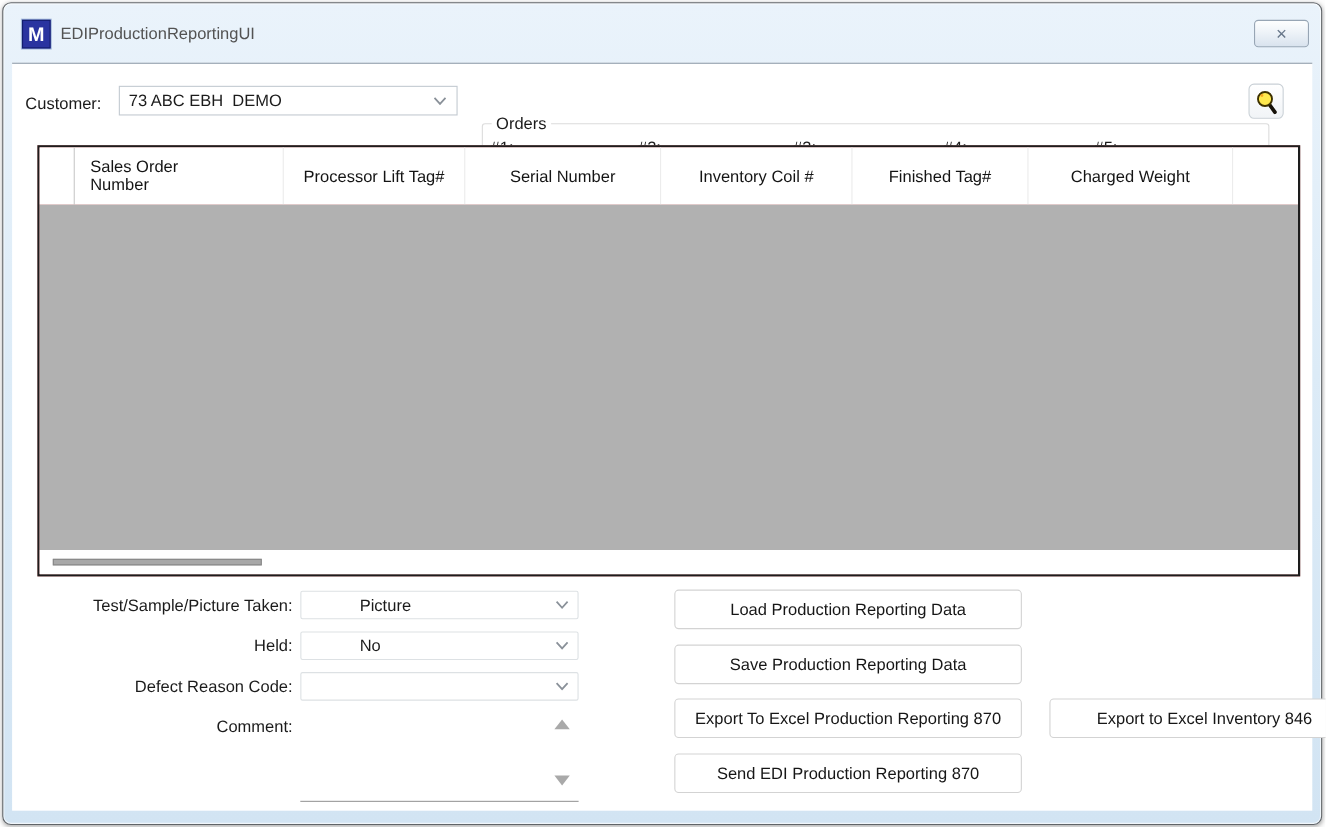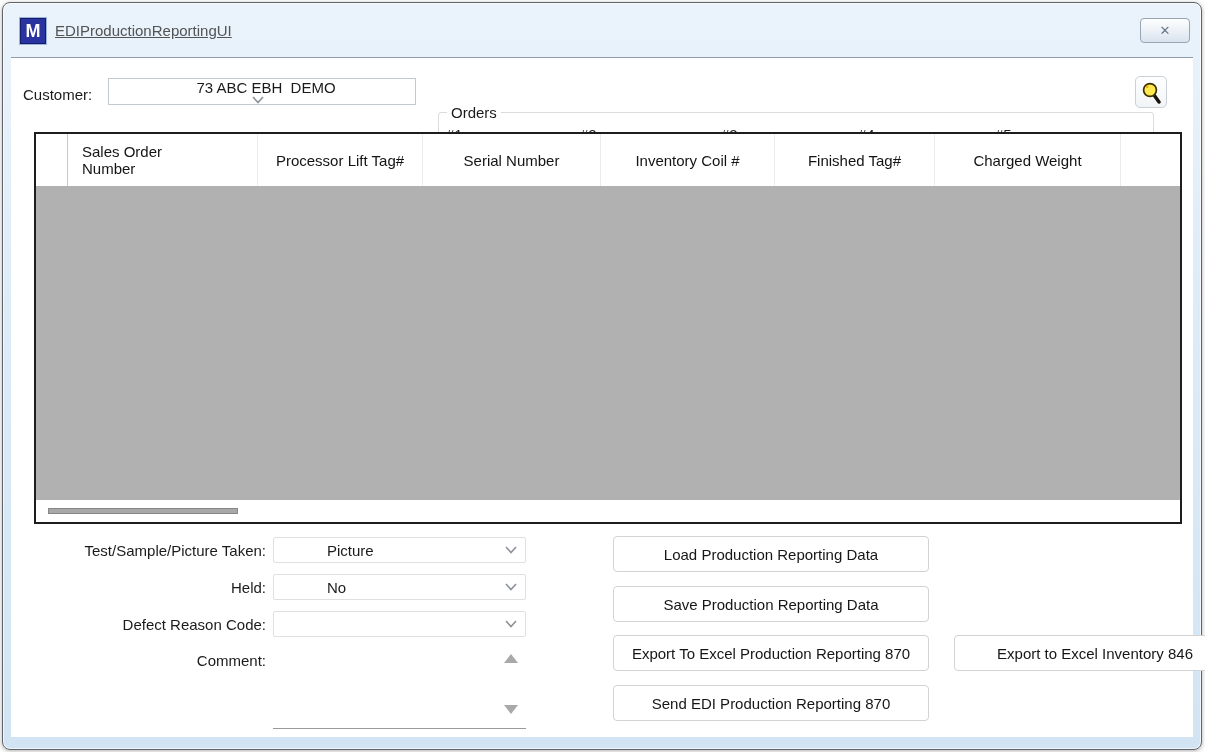--- a/index.html
+++ b/index.html
@@ -10,33 +10,33 @@
   
   .window { position:absolute; left:2px; top:2px; right:3px; bottom:2px;
     border:1px solid #606468; border-radius:8px;
     background:linear-gradient(180deg,#eaf3fb 0%, #dcebf7 45%, #d2e4f3 100%);
     box-shadow:0 1px 4px rgba(0,0,0,.30), inset 0 0 0 1px rgba(255,255,255,.65); }
 
   .titlebar { position:absolute; left:0; top:0; right:0; height:54px; border-radius:8px 8px 0 0; }
   .app-icon { position:absolute; left:17px; top:15px; width:26px; height:26px;
     background:#2a34a0; border:1px solid #141d6e; box-shadow:0 0 0 1px #9db4d8;
     color:#ffffff; font-weight:bold; font-size:18px; display:flex; align-items:center; justify-content:center; }
-  .title-text { position:absolute; left:52px; top:19px; font-size:15px; color:#535353;text-decoration:underline; }
+  .title-text { position:absolute; left:52px; top:19px; font-size:15px; color:#535353; }
   .close-btn { position:absolute; right:11px; top:15px; width:50px; height:25px;
     border:1px solid #97a5b4; border-radius:4px;
     background:linear-gradient(180deg,#fdfefe 0%, #eef3f8 45%, #d9e3ee 100%);
     display:flex; align-items:center; justify-content:center; cursor:pointer; }
   .close-btn span { color:#68778a; font-size:13px; font-weight:bold; line-height:1; }
 
   .client { position:absolute; left:8px; right:8px; top:54px; bottom:12px;
     background:#ffffff; border-top:1px solid #8f9dab; }
 
   
   .customer-label { position:absolute; left:12px; top:28px; }
-  .combo { background:#ffffff; border:1px solid #cfd5da; display:flex; align-items:center;flex-direction:column; }
+  .combo { background:#ffffff; border:1px solid #cfd5da; display:flex; align-items:center; }
   .combo .combo-text { flex:1; padding-left:8px; white-space:pre; overflow:hidden; }
   .combo svg { flex:0 0 auto; margin-right:9px; }
   .customer-combo { position:absolute; left:97px; top:20px; width:308px; height:27px; border-color:#c3cad1; }
 
   .orders-group { position:absolute; left:427px; top:10px; width:716px; height:42px;
     border:1px solid #dcdcdc; border-radius:3px;margin-top:44px; }
   .orders-caption { position:absolute; left:8px; top:-9px; background:#ffffff; padding:0 4px; }
   .order-field { position:absolute; top:13px; display:flex; align-items:flex-end; }
   .order-field .ol { margin-right:5px; line-height:18px; }
   .order-field input { width:72px; height:18px; border:none; border-bottom:1px solid #7e7e7e;

